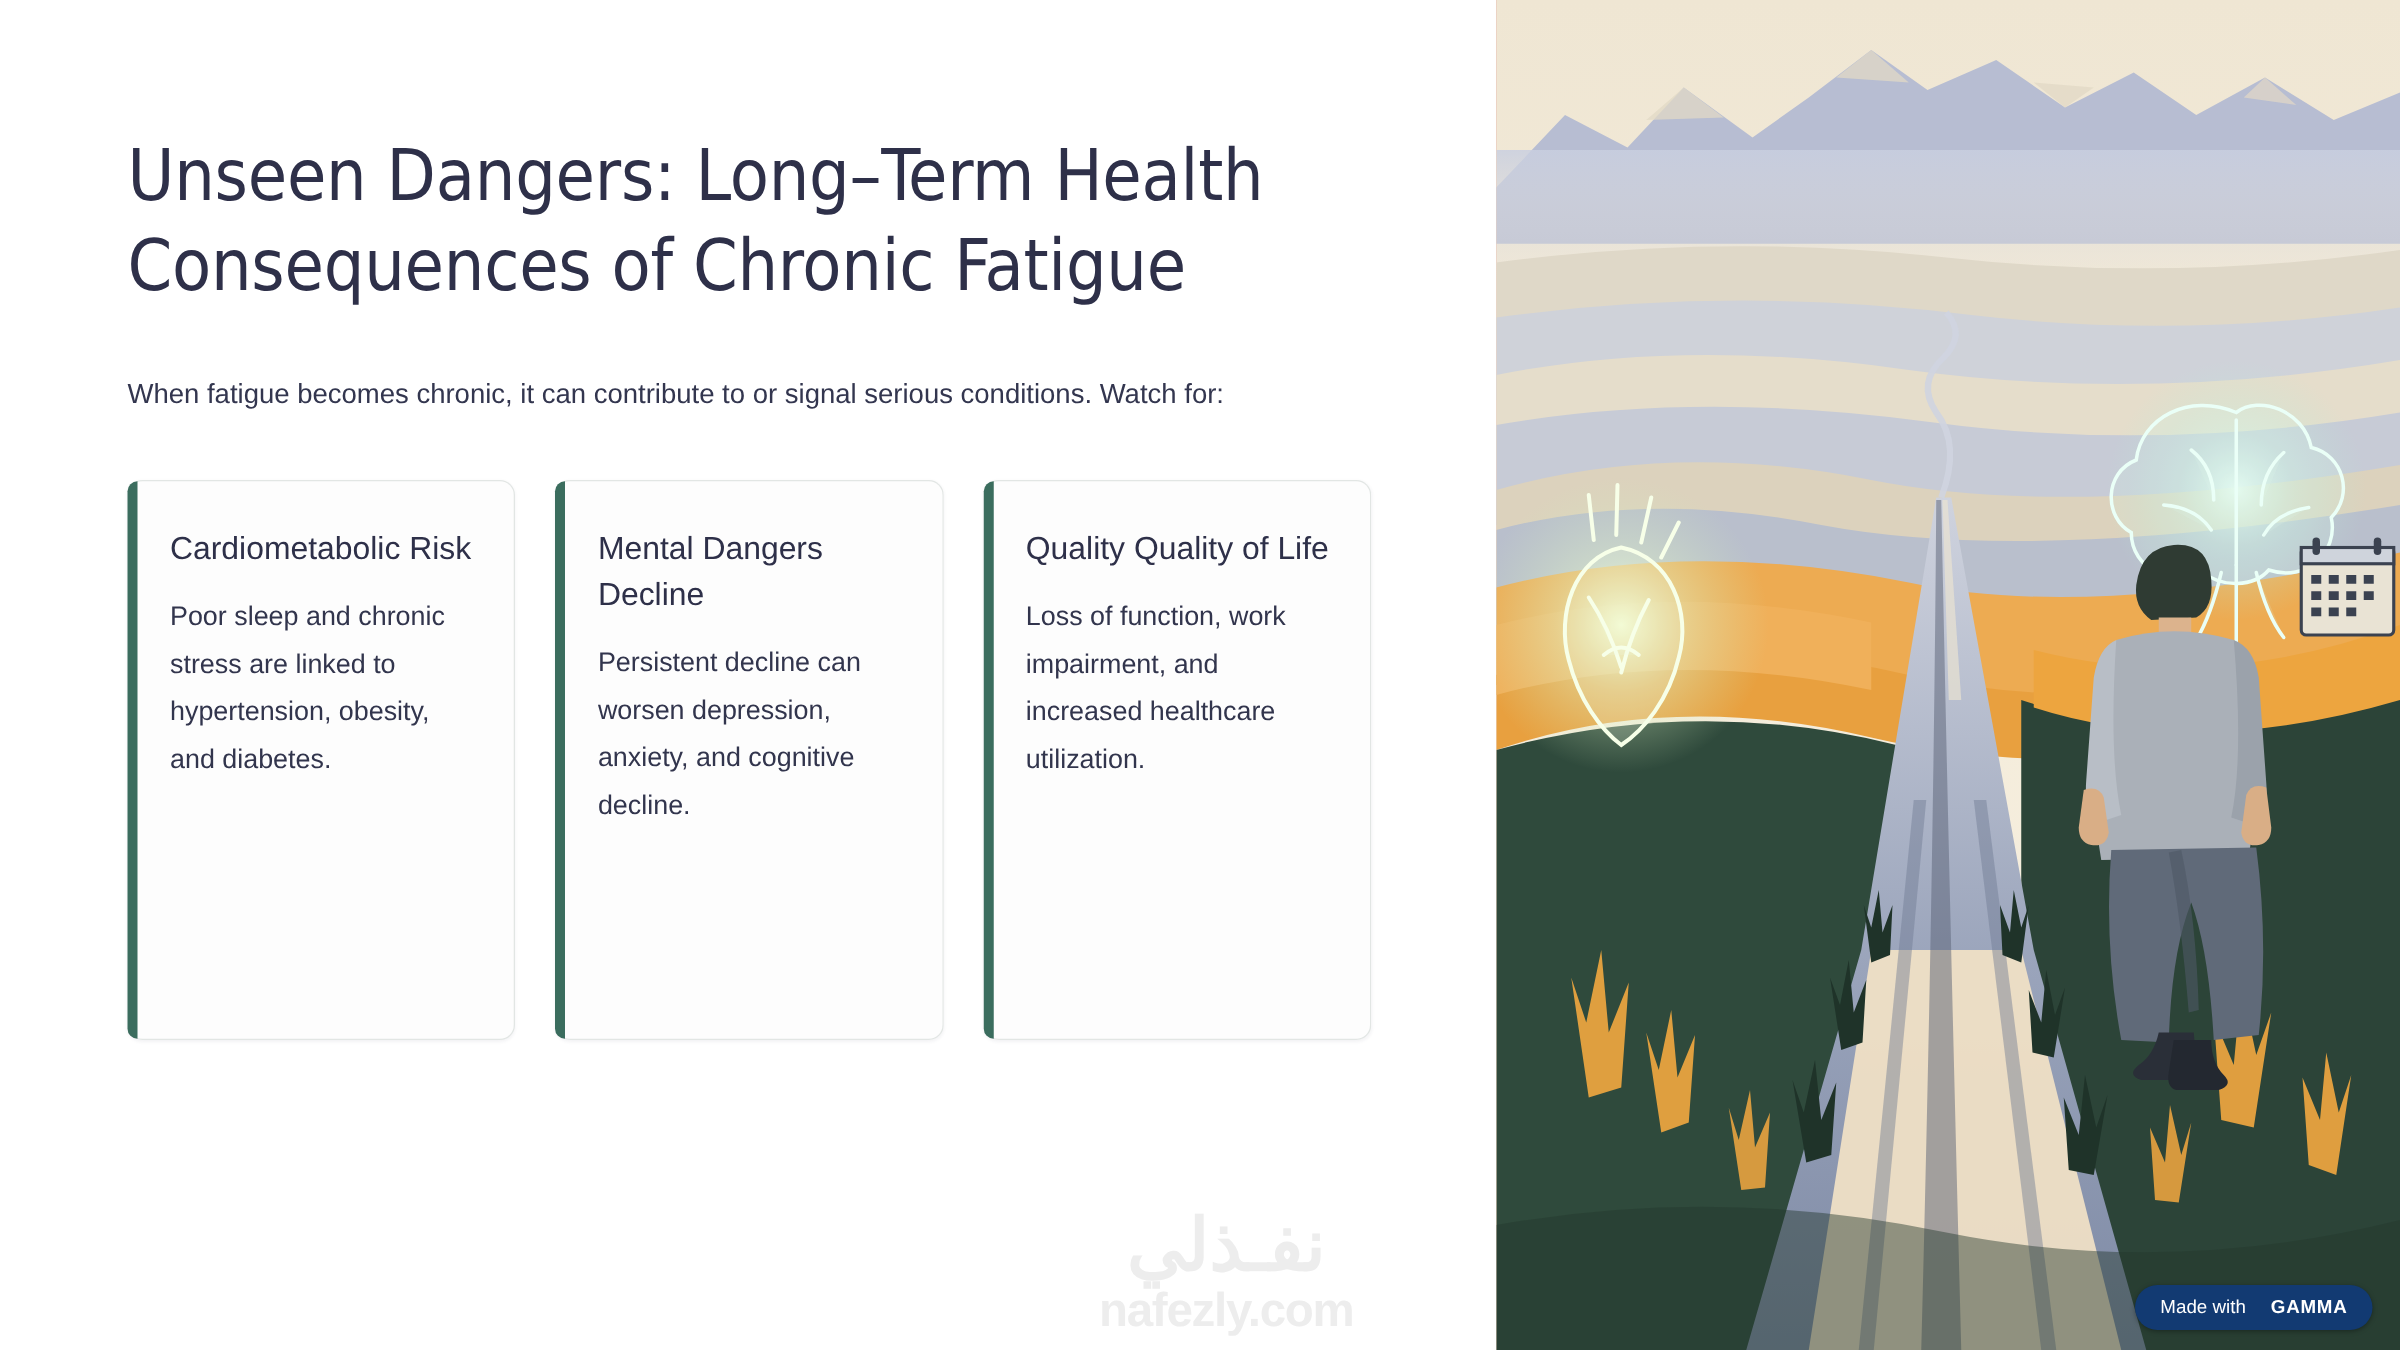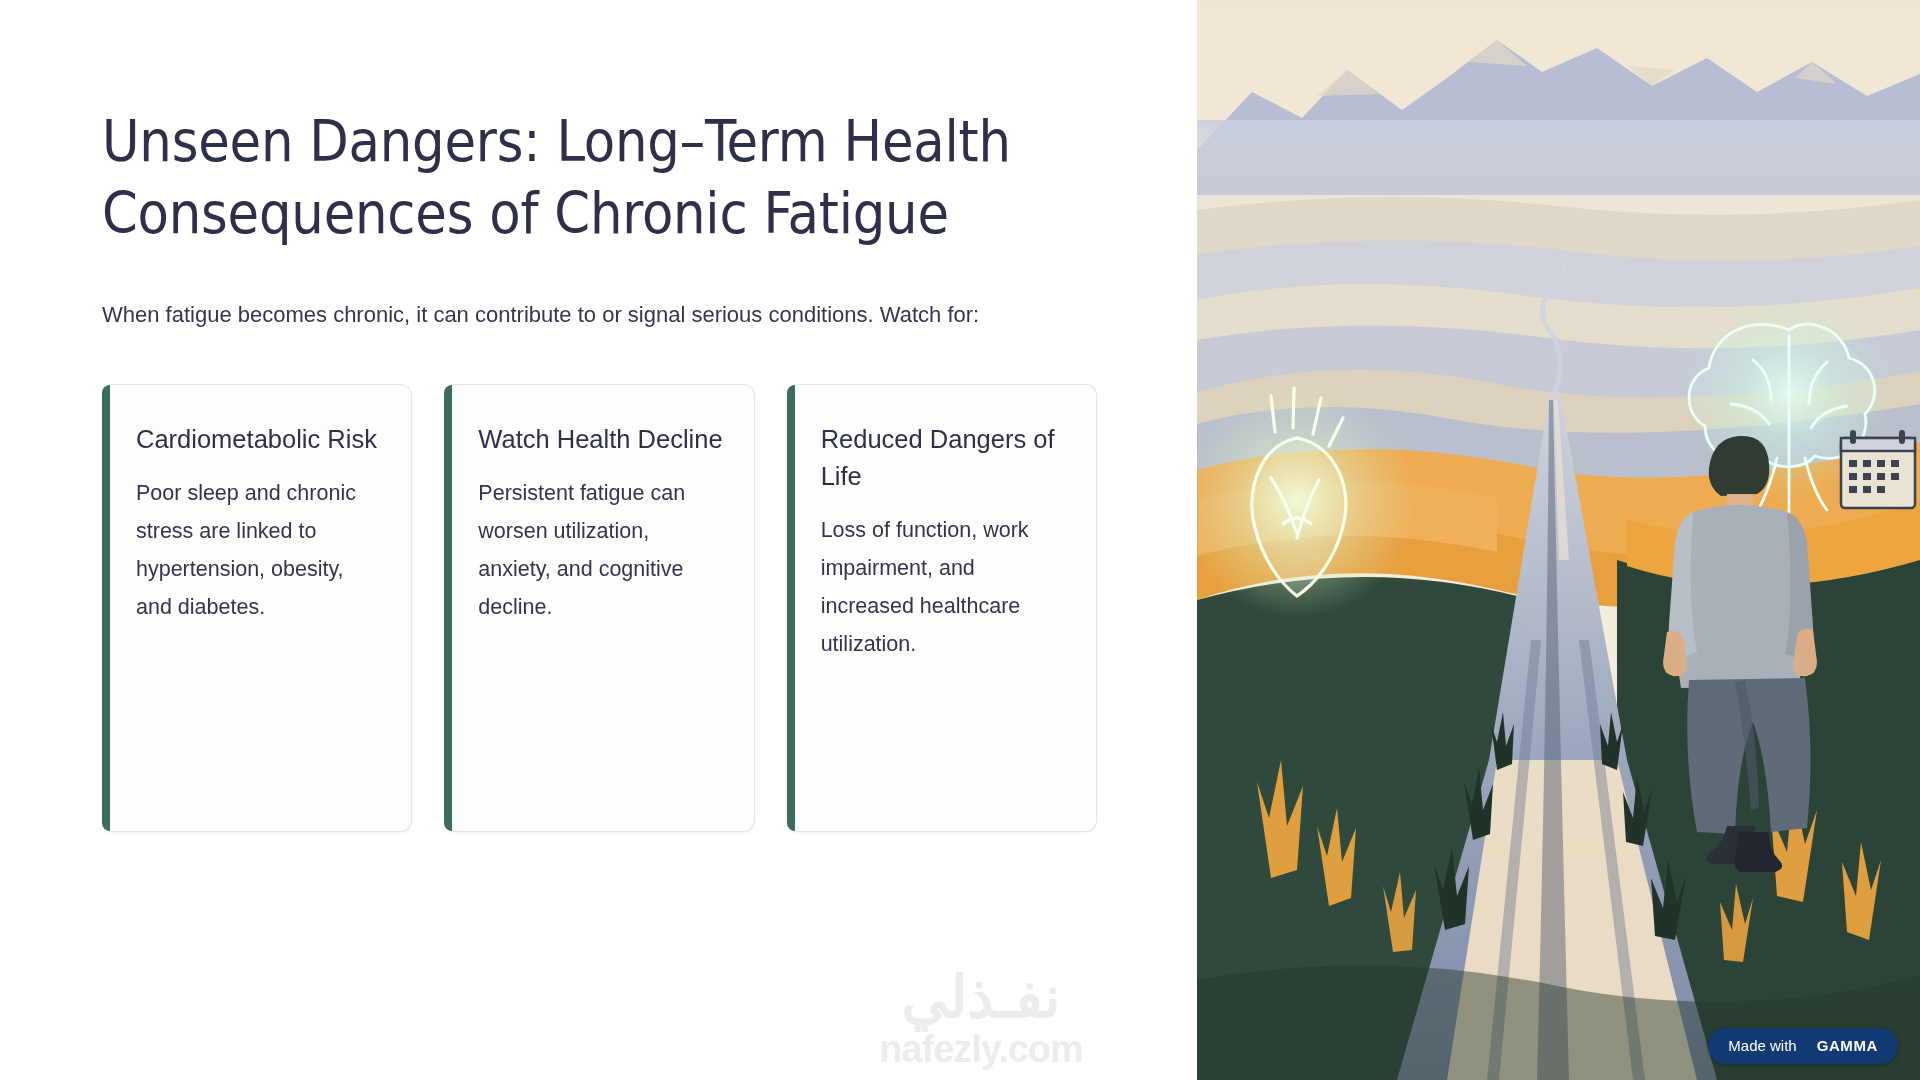--- a/index.html
+++ b/index.html
@@ -143,26 +143,26 @@
     <p class="subtitle">When fatigue becomes chronic, it can contribute to or signal serious conditions. Watch for:</p>
 
     <div class="cards">
 
       <div class="card">
         <div class="card-title">Cardiometabolic Risk</div>
         <div class="card-body">Poor sleep and chronic stress are linked to hypertension, obesity, and diabetes.</div>
       </div>
 
       <div class="card">
-        <div class="card-title">Watch Health Decline</div>
-        <div class="card-body">Persistent fatigue can worsen utilization, anxiety, and cognitive decline.</div>
+        <div class="card-title">Mental Dangers Decline</div>
+        <div class="card-body">Persistent decline can worsen depression, anxiety, and cognitive decline.</div>
       </div>
 
       <div class="card">
-        <div class="card-title">Reduced Dangers of Life</div>
+        <div class="card-title">Quality Quality of Life</div>
         <div class="card-body">Loss of function, work impairment, and increased healthcare utilization.</div>
       </div>
 
     </div>
 
     <div class="watermark">
       <div class="wm-ar">نفـذلي</div>
       <div class="wm-en">nafezly.com</div>
     </div>
 

